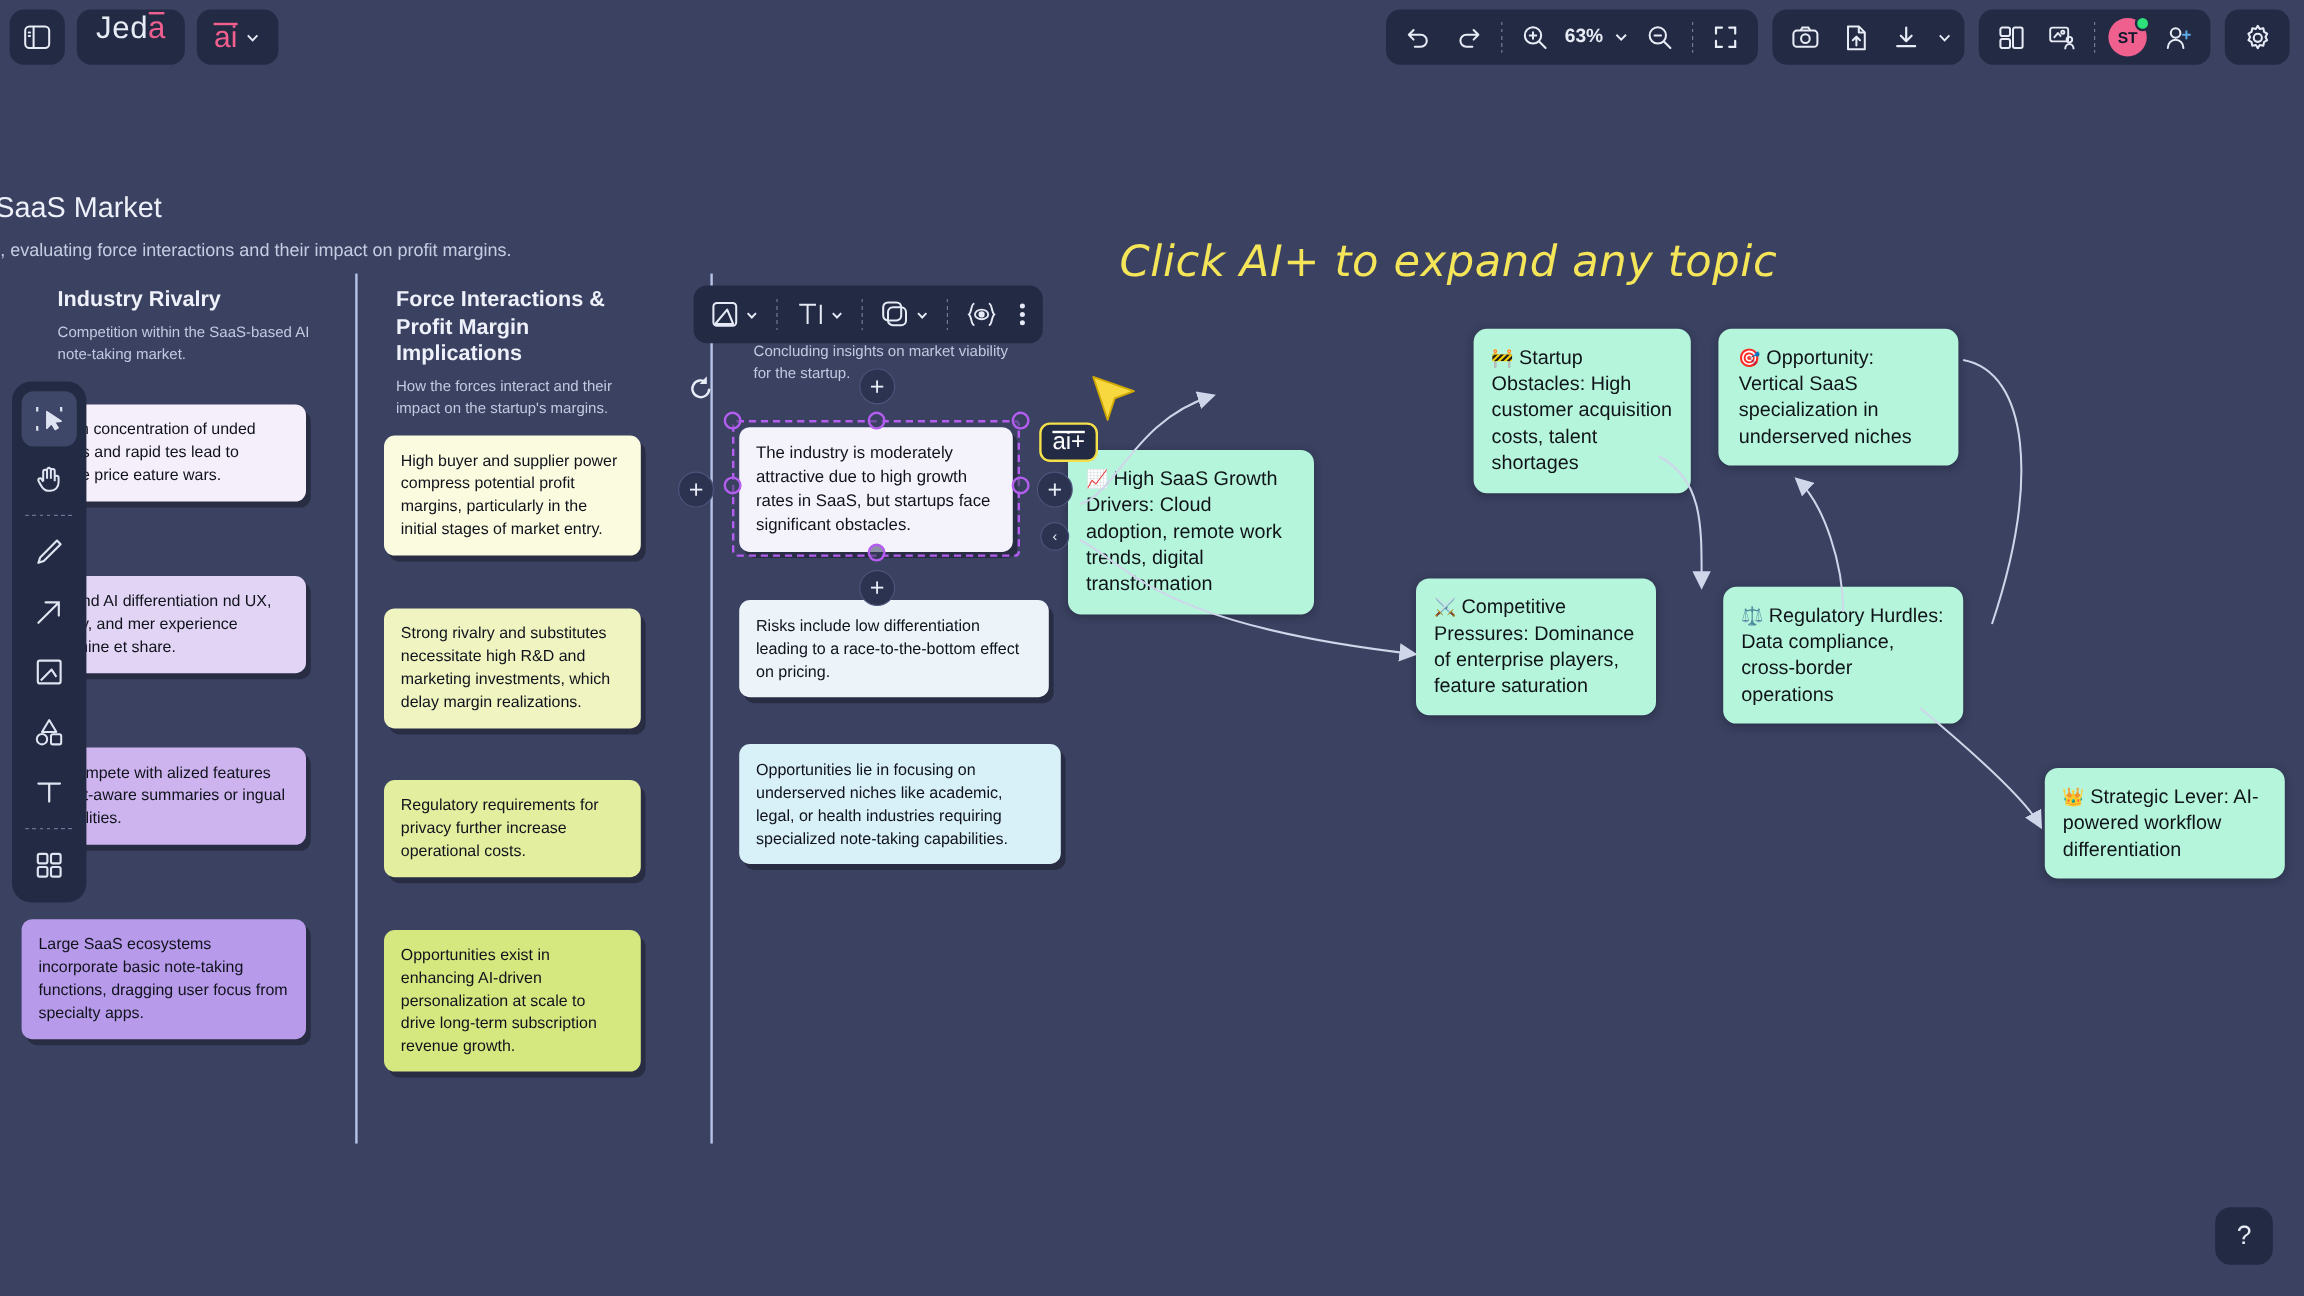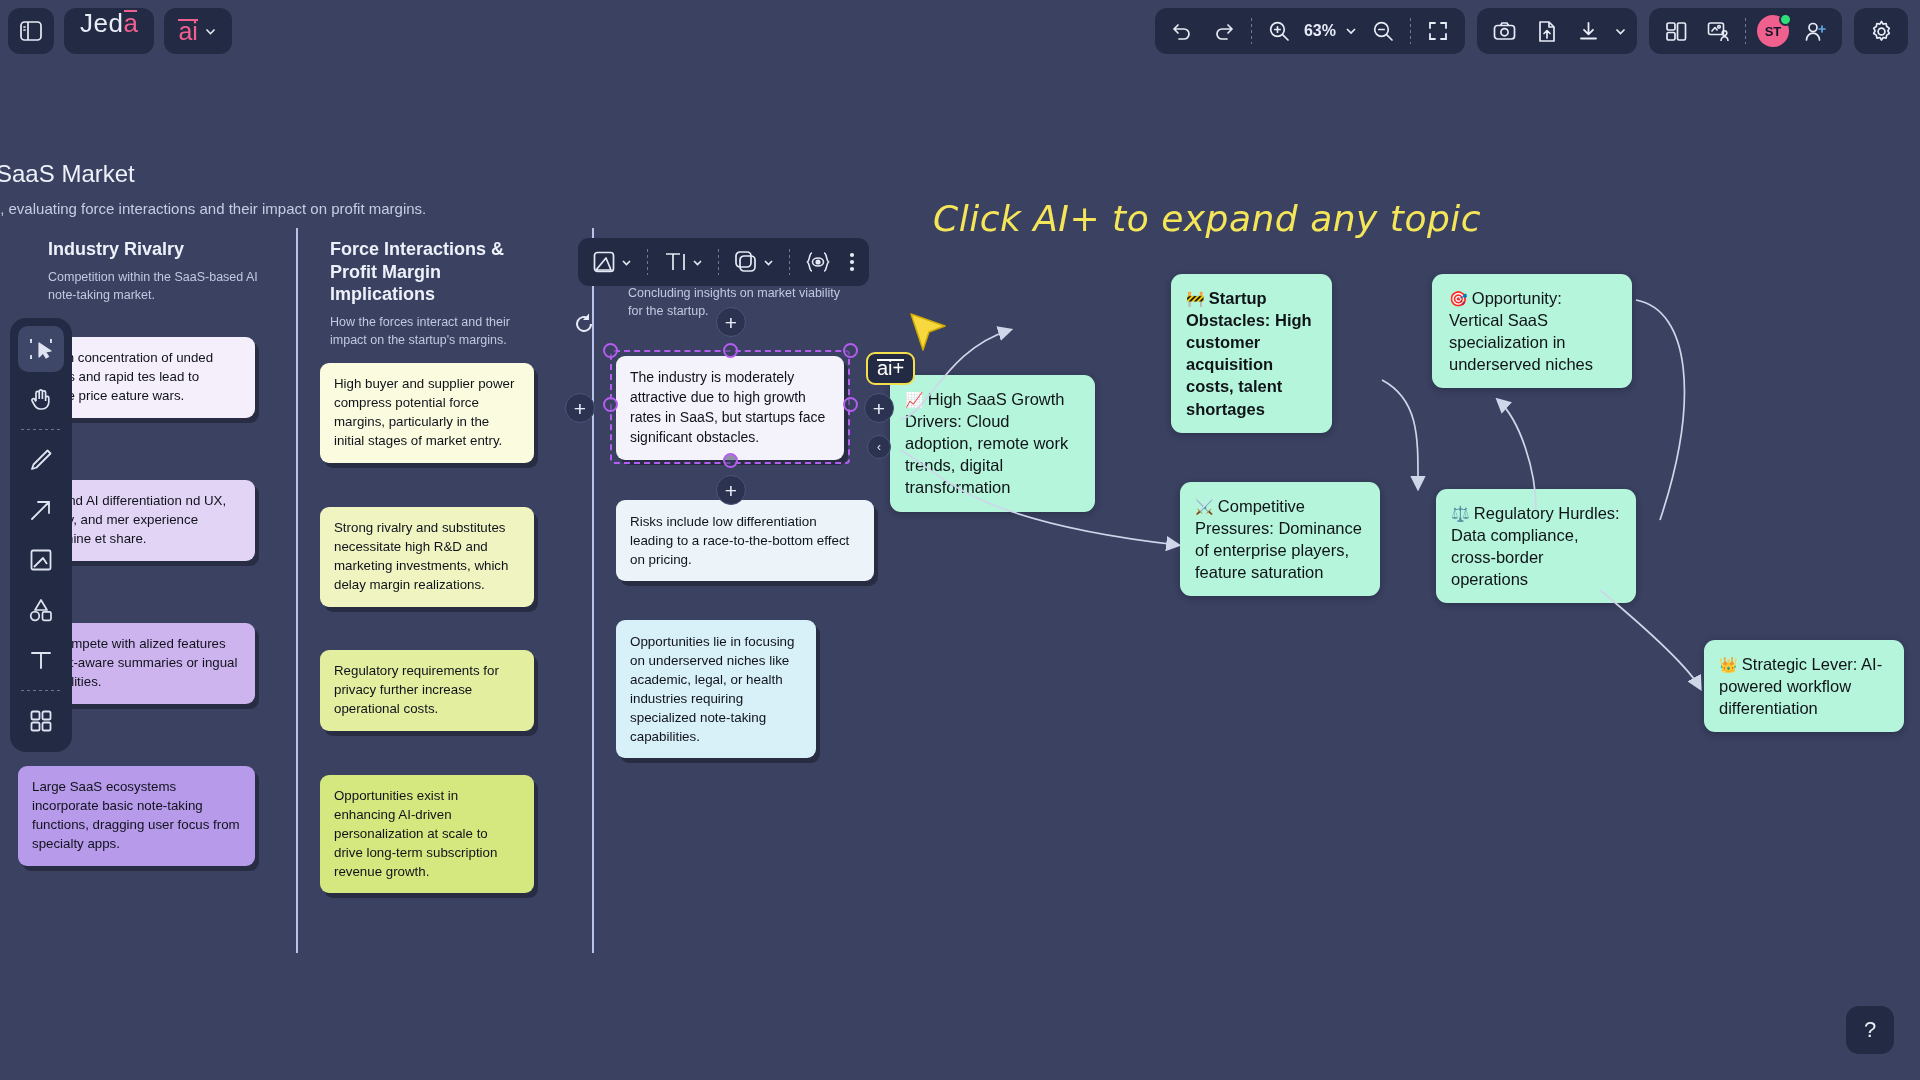--- a/index.html
+++ b/index.html
@@ -187,21 +187,21 @@
     </div>
     <div class="card" style="left:18px;top:337px;width:237px;background:#f5eefb;">d: High concentration of unded players and rapid tes lead to intense price eature wars.</div>
     <div class="card" style="left:18px;top:480px;width:237px;background:#e2d4f5;">ding and AI differentiation nd UX, privacy, and mer experience determine et share.</div>
     <div class="card" style="left:18px;top:623px;width:237px;background:#cdb4ef;">ups compete with alized features like ext-aware summaries or ingual capabilities.</div>
     <div class="card" style="left:18px;top:766px;width:237px;background:#b79aea;"><span style="color:#10131c">Large SaaS ecosystems incorporate basic note-taking functions, dragging user focus from specialty apps.</span></div>
 
     <div class="colhead" style="left:330px;top:238px;width:215px;">
       <div class="h">Force Interactions &amp; Profit Margin Implications</div>
       <div class="s">How the forces interact and their impact on the startup's margins.</div>
     </div>
-    <div class="card" style="left:320px;top:363px;width:214px;background:#fbfbdf;">High buyer and supplier power compress potential force margins, particularly in the initial stages of market entry.</div>
+    <div class="card" style="left:320px;top:363px;width:214px;background:#fbfbdf;">High buyer and supplier power compress potential profit margins, particularly in the initial stages of market entry.</div>
     <div class="card" style="left:320px;top:507px;width:214px;background:#f0f4c0;">Strong rivalry and substitutes necessitate high R&amp;D and marketing investments, which delay margin realizations.</div>
     <div class="card" style="left:320px;top:650px;width:214px;background:#e3ee9e;">Regulatory requirements for privacy further increase operational costs.</div>
     <div class="card" style="left:320px;top:775px;width:214px;background:#d5e87f;"><span>Opportunities exist in enhancing AI-driven personalization at scale to drive long-term subscription revenue growth.</span></div>
 
     <div class="colhead" style="left:628px;top:284px;width:225px;">
       <div class="s" style="margin-top:0;">Concluding insights on market viability for the startup.</div>
     </div>
 
     <div class="plusbtn" style="left:716px;top:307px;">+</div>
 
@@ -222,21 +222,21 @@
     </svg>
 
     <div class="plusbtn" style="left:565px;top:393px;">+</div>
     <div class="plusbtn" style="left:864px;top:393px;">+</div>
     <div class="minibtn" style="left:867px;top:435px;">‹</div>
 
     <div class="card" style="left:616px;top:500px;width:258px;background:#ecf4fa;font-size:13.4px;">Risks include low differentiation leading to a race-to-the-bottom effect on pricing.</div>
 
     <div class="plusbtn" style="left:716px;top:475px;">+</div>
 
-    <div class="card" style="left:616px;top:620px;width:200px;background:#d8f0f8;font-size:13.4px;">Opportunities lie in focusing on underserved niches like academic, legal, or health industries requiring specialized note-taking capabilities.</div>
+    <div class="card" style="left:616px;top:620px;width:268px;background:#d8f0f8;font-size:13.4px;">Opportunities lie in focusing on underserved niches like academic, legal, or health industries requiring specialized note-taking capabilities.</div>
 
 
     <svg class="edges">
       <g fill="none" stroke="#cfd6ea" stroke-width="1.7">
         <path d="M900 420 C 930 412, 945 350, 1010 330" marker-end="url(#ah)"></path>
         <path d="M900 450 C 940 470, 960 520, 1178 545" marker-end="url(#ah)"></path>
         <path d="M1382 380 C 1420 400, 1418 440, 1418 488" marker-end="url(#ahv)"></path>
         <path d="M1636 300 C 1690 310, 1700 400, 1660 520"></path>
         <path d="M1536 510 C 1536 470, 1520 420, 1498 400" marker-end="url(#ahu)"></path>
         <path d="M1600 590 C 1660 640, 1690 670, 1700 688" marker-end="url(#ah)"></path>
@@ -263,21 +263,21 @@
     <div class="aiplus">
       <span class="ua">ai+</span>
     </div>
 
     <div class="gnode" style="left:890px;top:375px;width:205px;">
       <span class="em">📈 </span>
       <span>High SaaS Growth Drivers: </span>
       <span>Cloud adoption, remote work trends, digital transformation</span>
     </div>
 
-    <div class="gnode" style="left:1171px;top:274px;width:161px;font-weight:bold;">
+    <div class="gnode" style="left:1228px;top:274px;width:181px;">
       <span class="em">🚧 </span>
       <span>Startup Obstacles: </span>
       <span>High customer acquisition costs, talent shortages</span>
     </div>
 
     <div class="gnode" style="left:1432px;top:274px;width:200px;padding-left:17px;">
       <span class="em">🎯 </span>
       <span>Opportunity: </span>
       <span>Vertical SaaS specialization in underserved niches</span>
     </div>

